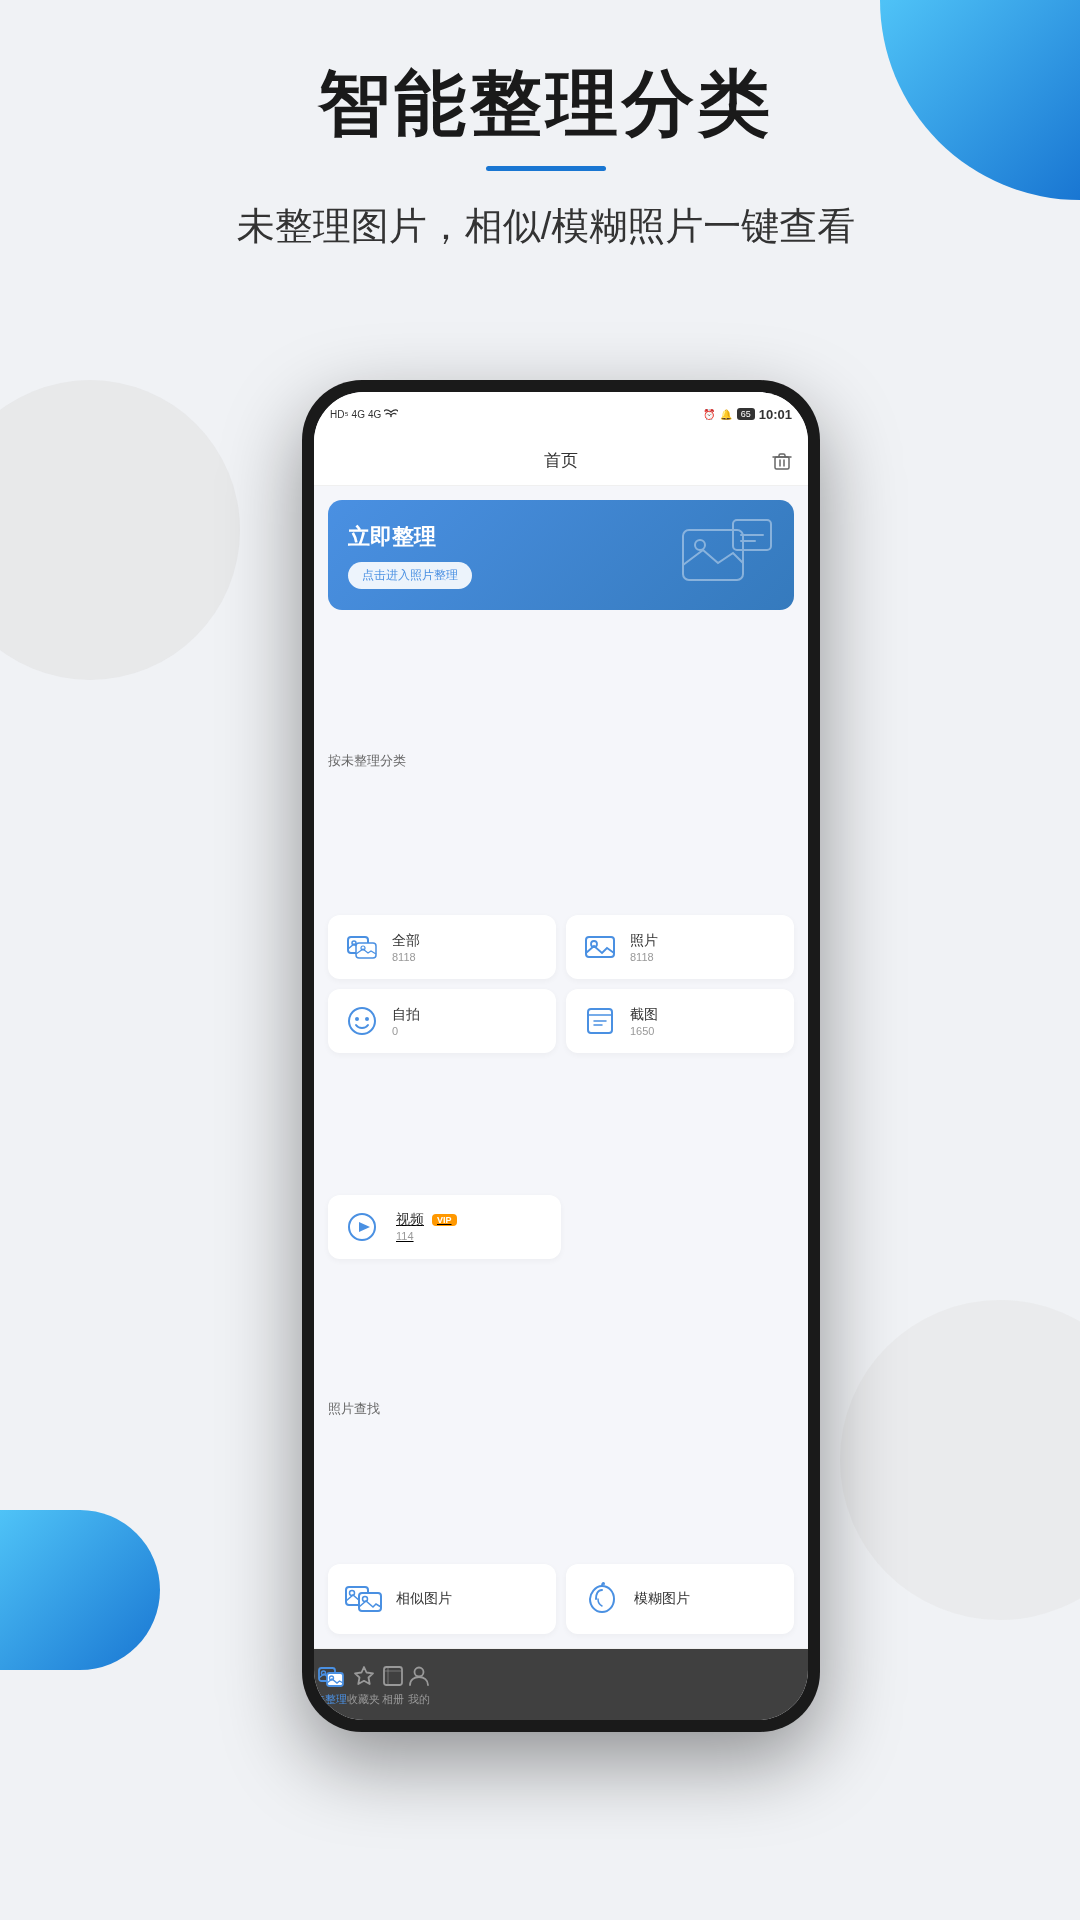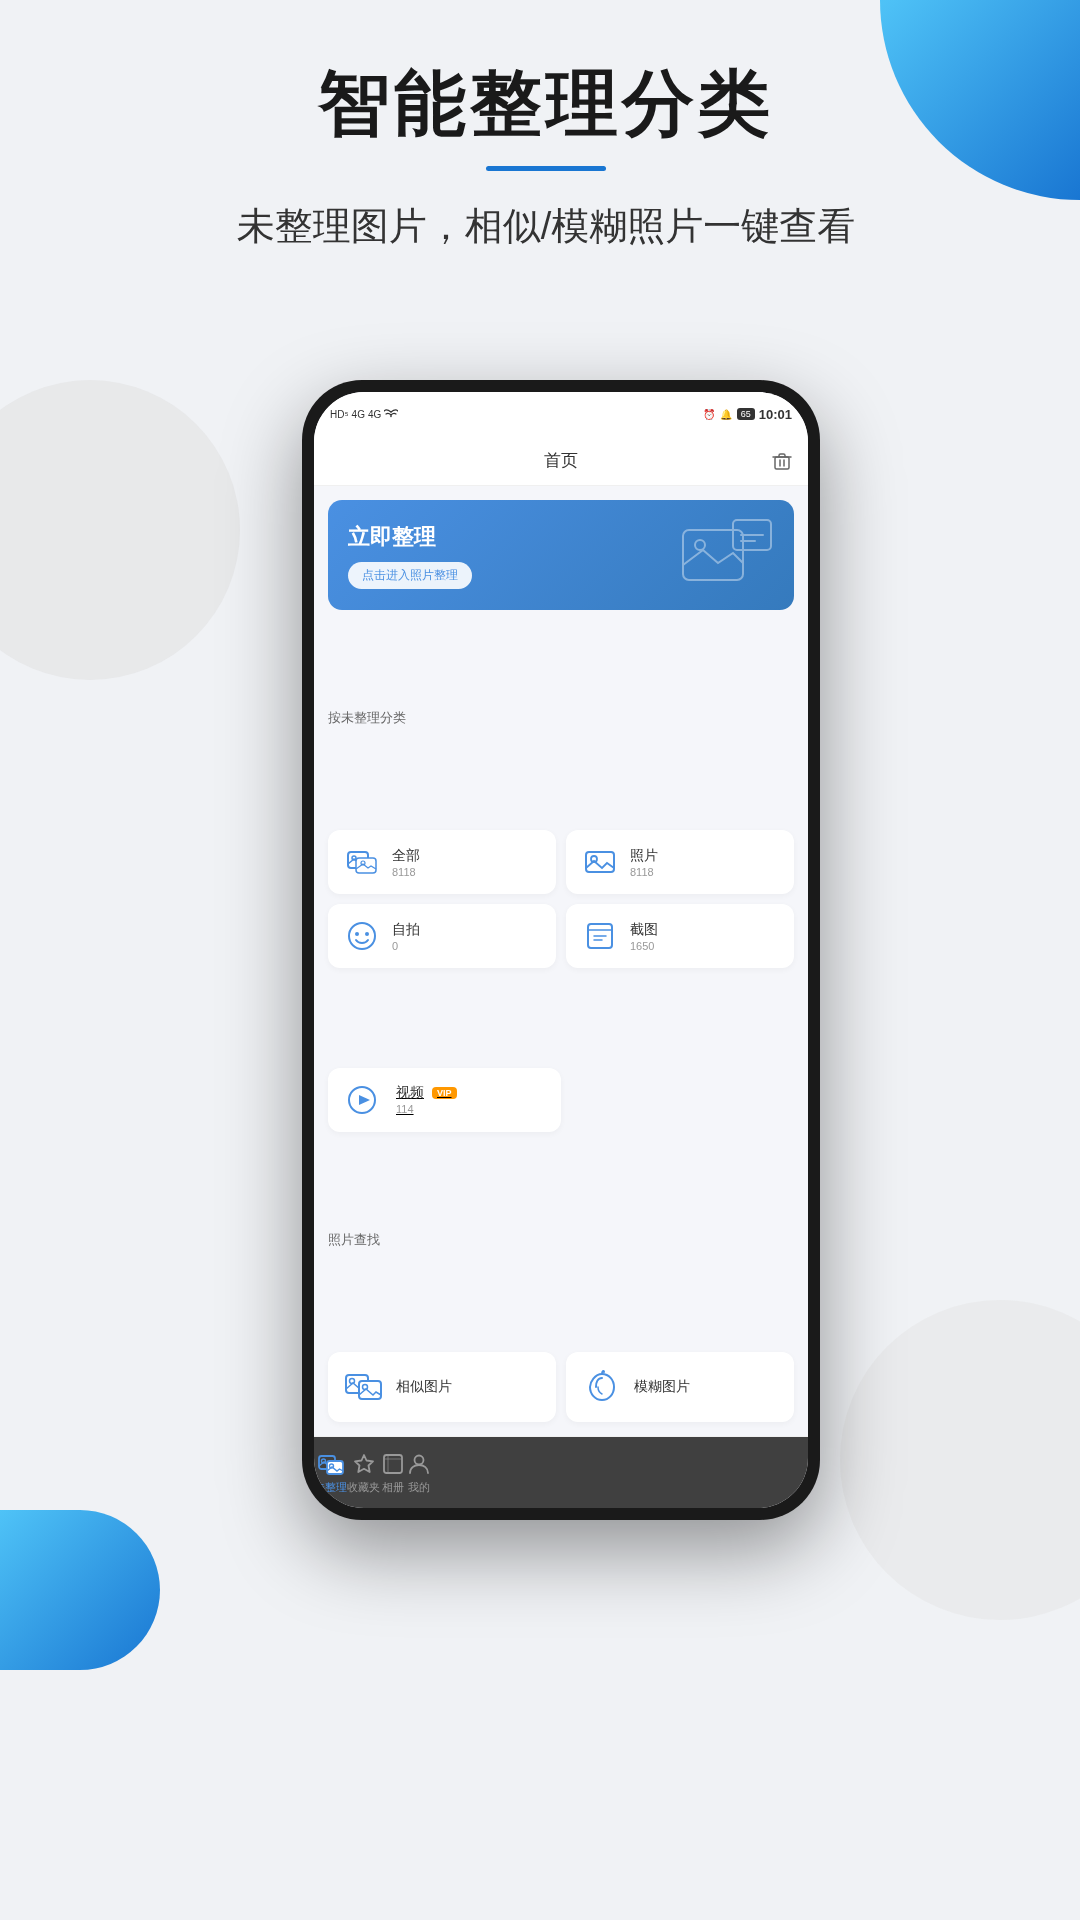--- a/index.html
+++ b/index.html
@@ -88,21 +88,21 @@
       font-weight: 400;
     }
 
     
     .phone-container {
       position: absolute;
       top: 380px;
       left: 50%;
       transform: translateX(-50%);
       width: 560px;
-      height: 1140px;
+      height: 1352px;
       z-index: 20;
       padding-left: 42px;
     }
 
     .phone-outer {
       width: 100%;
       height: 100%;
       background: #1a1a1a;
       border-radius: 60px;
       padding: 12px;

